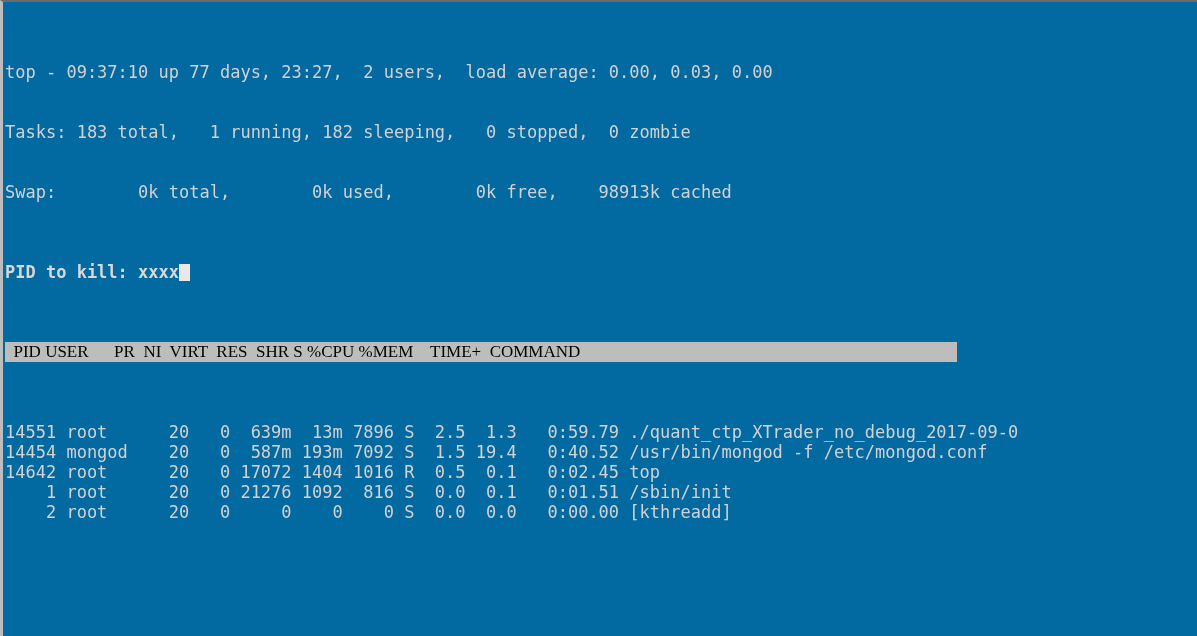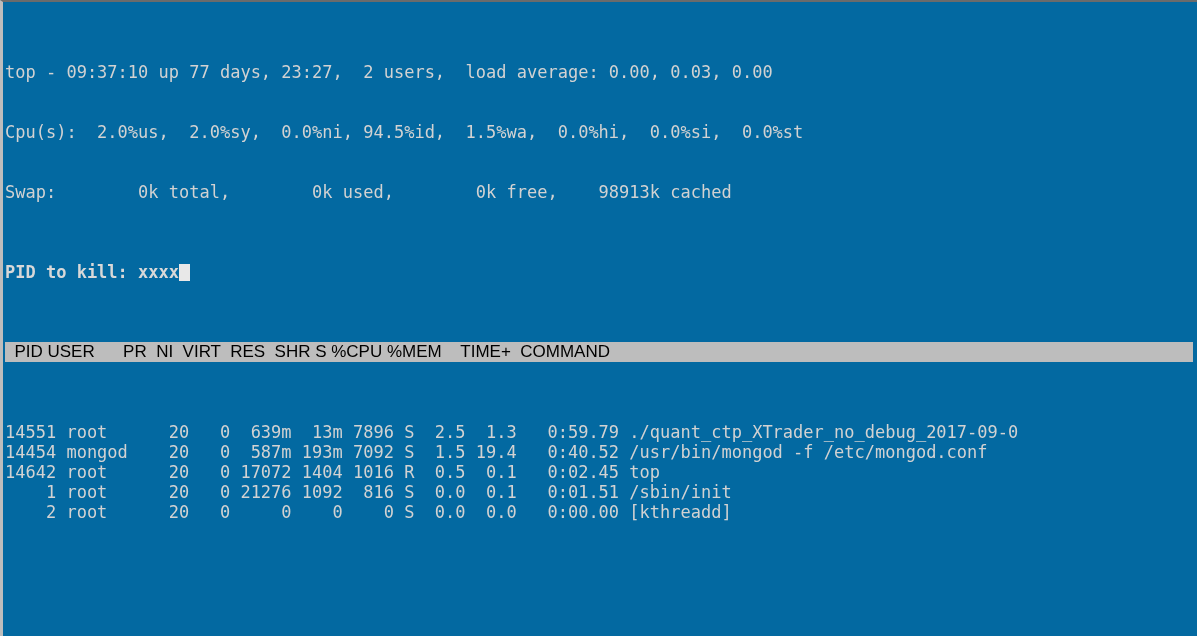--- a/index.html
+++ b/index.html
@@ -46,39 +46,39 @@
     width: 11px;
     height: 17px;
     background: #e8e8e8;
     vertical-align: -3px;
   }
   .col-header {
     background: #bdbdbd;
     color: #000000;
     display: block;
     height: 20px;
-    width: 1188px;
+    width: 952px;
     white-space: pre;
-    font-family: Liberation Sans, sans-serif;
+    font-family: Liberation Serif, serif;
   }
   .proc-row {
     color: #d2d2d2;
   }
   .tbl {
     display: block;
   }
 </style>
 </head>
 <body>
 
 <div id="terminal">
   <div class="screen">
 
     <div class="row summary-line">top - 09:37:10 up 77 days, 23:27,  2 users,  load average: 0.00, 0.03, 0.00</div>
-    <div class="row summary-line">Cpu(s):  2.0%us,  2.0%sy,  0.0%ni, 94.5%id,  1.5%wa,  0.0%hi,  0.0%si,  0.0%st</div>
+    <div class="row summary-line">Tasks: 183 total,   1 running, 182 sleeping,   0 stopped,  0 zombie</div>
     <div class="row summary-line">Swap:        0k total,        0k used,        0k free,    98913k cached</div>
 
     <div class="row prompt-line"><span>PID to kill: </span><span>xxxx</span><span class="cursor-block"></span></div>
 
     <div class="col-header">  PID USER      PR  NI  VIRT  RES  SHR S %CPU %MEM    TIME+  COMMAND</div>
 
     <div class="tbl" id="proc-rows"><div class="row proc-row">14551 root      20   0  639m  13m 7896 S  2.5  1.3   0:59.79 ./quant_ctp_XTrader_no_debug_2017-09-0</div><div class="row proc-row">14454 mongod    20   0  587m 193m 7092 S  1.5 19.4   0:40.52 /usr/bin/mongod -f /etc/mongod.conf</div><div class="row proc-row">14642 root      20   0 17072 1404 1016 R  0.5  0.1   0:02.45 top</div><div class="row proc-row">    1 root      20   0 21276 1092  816 S  0.0  0.1   0:01.51 /sbin/init</div><div class="row proc-row">    2 root      20   0     0    0    0 S  0.0  0.0   0:00.00 [kthreadd]</div></div>
 
   </div>
 </div>

